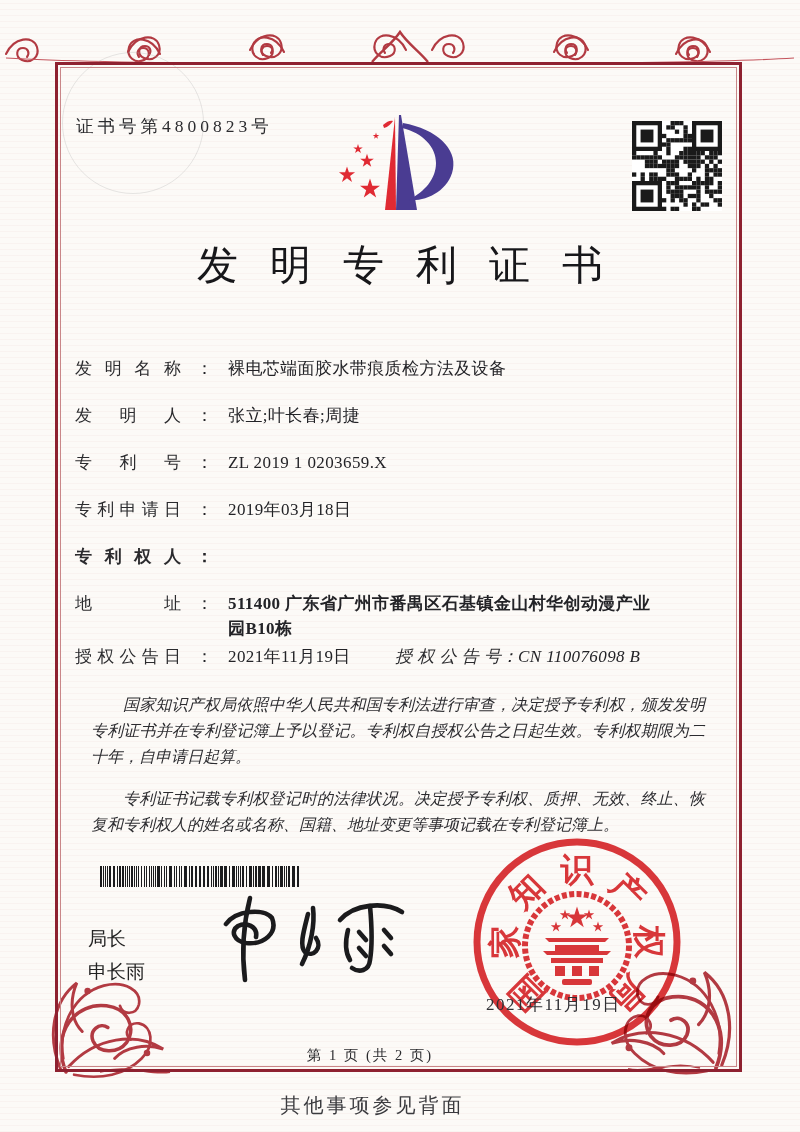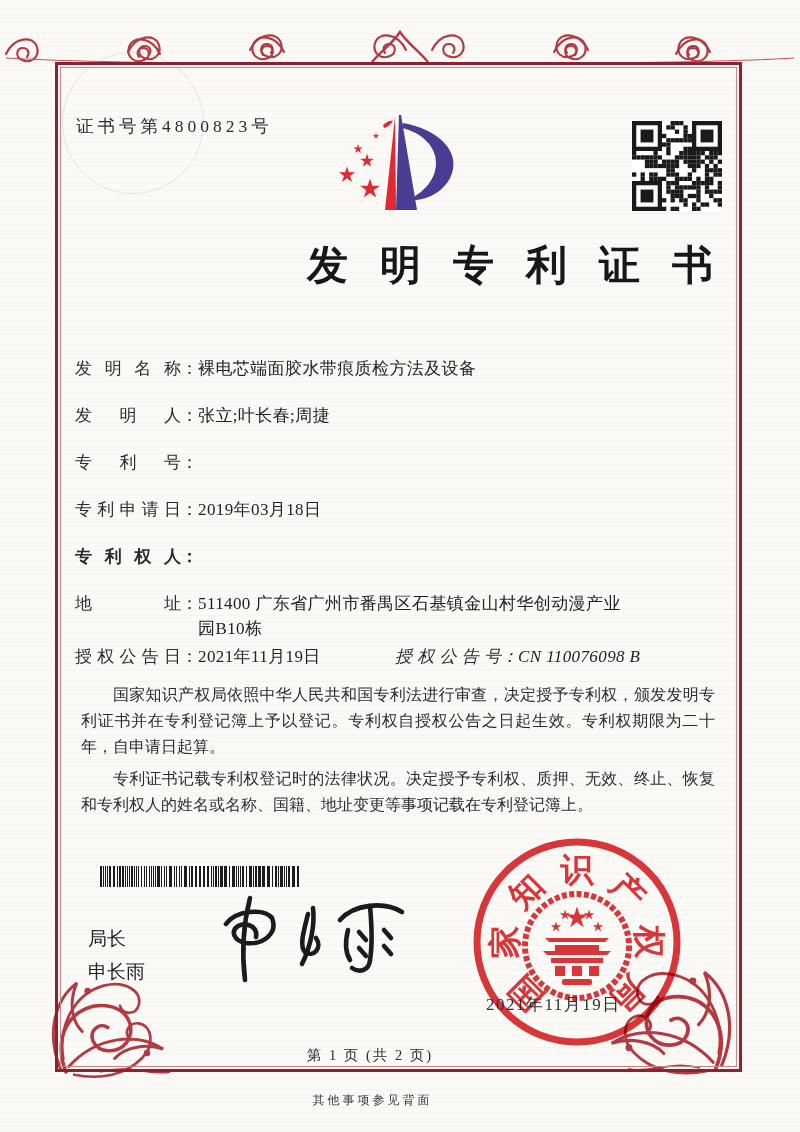--- a/index.html
+++ b/index.html
@@ -13,43 +13,43 @@
   .abs{position:absolute;}
   
   .watermark{left:62px;top:52px;width:140px;height:140px;border:1px solid rgba(170,168,168,.28);
     border-radius:50%;}
   
   .frame{left:55px;top:62px;width:687px;height:1010px;border:3px solid #8e2130;box-sizing:border-box;}
   .frame::after{content:"";position:absolute;inset:2px;border:1px solid #c98688;}
   
   .cert-no{left:76px;top:114px;font-size:17.5px;letter-spacing:4px;color:#2b2b2e;}
   
-  .title{left:55px;top:238px;width:690px;text-align:right;font-size:41px;font-weight:700;
+  .title{left:55px;top:238px;width:690px;text-align:center;font-size:41px;font-weight:400;
     color:#17171a;letter-spacing:.78em;padding-left:.78em;box-sizing:border-box;}
   
-  .row{left:75px;width:648px;display:flex;align-items:flex-start;font-size:17px;color:#232327;line-height:25px;}
+  .row{left:75px;width:648px;display:flex;align-items:flex-start;font-size:17px;color:#232327;line-height:25px;gap:15px;}
   .flabel{display:inline-block;width:106px;text-align:justify;text-align-last:justify;flex:0 0 106px;color:#2b2b2e;}
   .fcolon{flex:0 0 14px;}
   .fvalue{letter-spacing:.4px;}
-  .addr-val{width:424px;}
+  .addr-val{width:424px;font-weight:bold;}
   .pair2{position:absolute;left:320px;top:0;display:flex;font-style:italic;}
   
   .paras{left:75px;top:676px;width:646px;font-size:16px;line-height:26px;color:#2c2c30;}
-  .paras p{margin:6px;text-indent:2em;text-align:justify;}
+  .paras p{margin:16px;text-indent:2em;text-align:justify;font-style:italic;}
   
   .barcode{left:100px;top:866px;}
   
   .signer{left:88px;top:922px;font-size:19px;color:#222;line-height:33px;}
   .signature{left:212px;top:888px;}
   
   .seal{left:467px;top:832px;mix-blend-mode:multiply;}
   .seal-date{left:486px;top:993px;font-size:17px;letter-spacing:1.5px;color:#2f2f33;z-index:5;}
   
   .page-info{left:0;top:1046px;width:740px;text-align:center;font-size:14.5px;color:#2b2b2e;letter-spacing:2px;}
-  .back-note{left:0;top:1092px;width:745px;text-align:center;font-size:12px;color:#3a3a3e;letter-spacing:3px;}
+  .back-note{left:0;top:1092px;width:745px;text-align:center;font-size:20px;color:#3a3a3e;letter-spacing:3px;}
   svg{display:block;}
 </style>
 </head>
 <body>
 
 <svg class="abs" width="800" height="1132" viewBox="0 0 800 1132" style="left:0;top:0;pointer-events:none;">
   <defs>
     <path id="scrollu" d="M0,10 C8,-7 27,-9 31,3 C34,13 25,20 16,16 C9,13 10,4 17,4 C22,4 24,9 21,13" fill="none" stroke="#b23a42" stroke-width="2.1" stroke-linecap="round"></path>
     <g id="cornerFl" fill="none" stroke="#b23a42" stroke-linecap="round">
       <path stroke-width="2.6" d="M0,0 C-12,-30 8,-52 30,-49 C46,-47 52,-33 45,-22 C38,-13 24,-14 20,-23 C17,-31 25,-37 31,-33"></path>
@@ -291,20 +291,21 @@
   <span class="fvalue">裸电芯端面胶水带痕质检方法及设备</span>
 </div>
 <div class="abs row" style="top:403px;">
   <span class="flabel">发明人</span>
   <span class="fcolon">：</span>
   <span class="fvalue">张立;叶长春;周捷</span>
 </div>
 <div class="abs row" style="top:450px;">
   <span class="flabel">专利号</span>
   <span class="fcolon">：</span>
+  <span class="fvalue">ZL 2019 1 0203659.X</span>
 </div>
 <div class="abs row" style="top:497px;">
   <span class="flabel">专利申请日</span>
   <span class="fcolon">：</span>
   <span class="fvalue">2019年03月18日</span>
 </div>
 <div class="abs row" style="top:544px;font-weight:bold;">
   <span class="flabel">专利权人</span>
   <span class="fcolon">：</span>
 </div>

